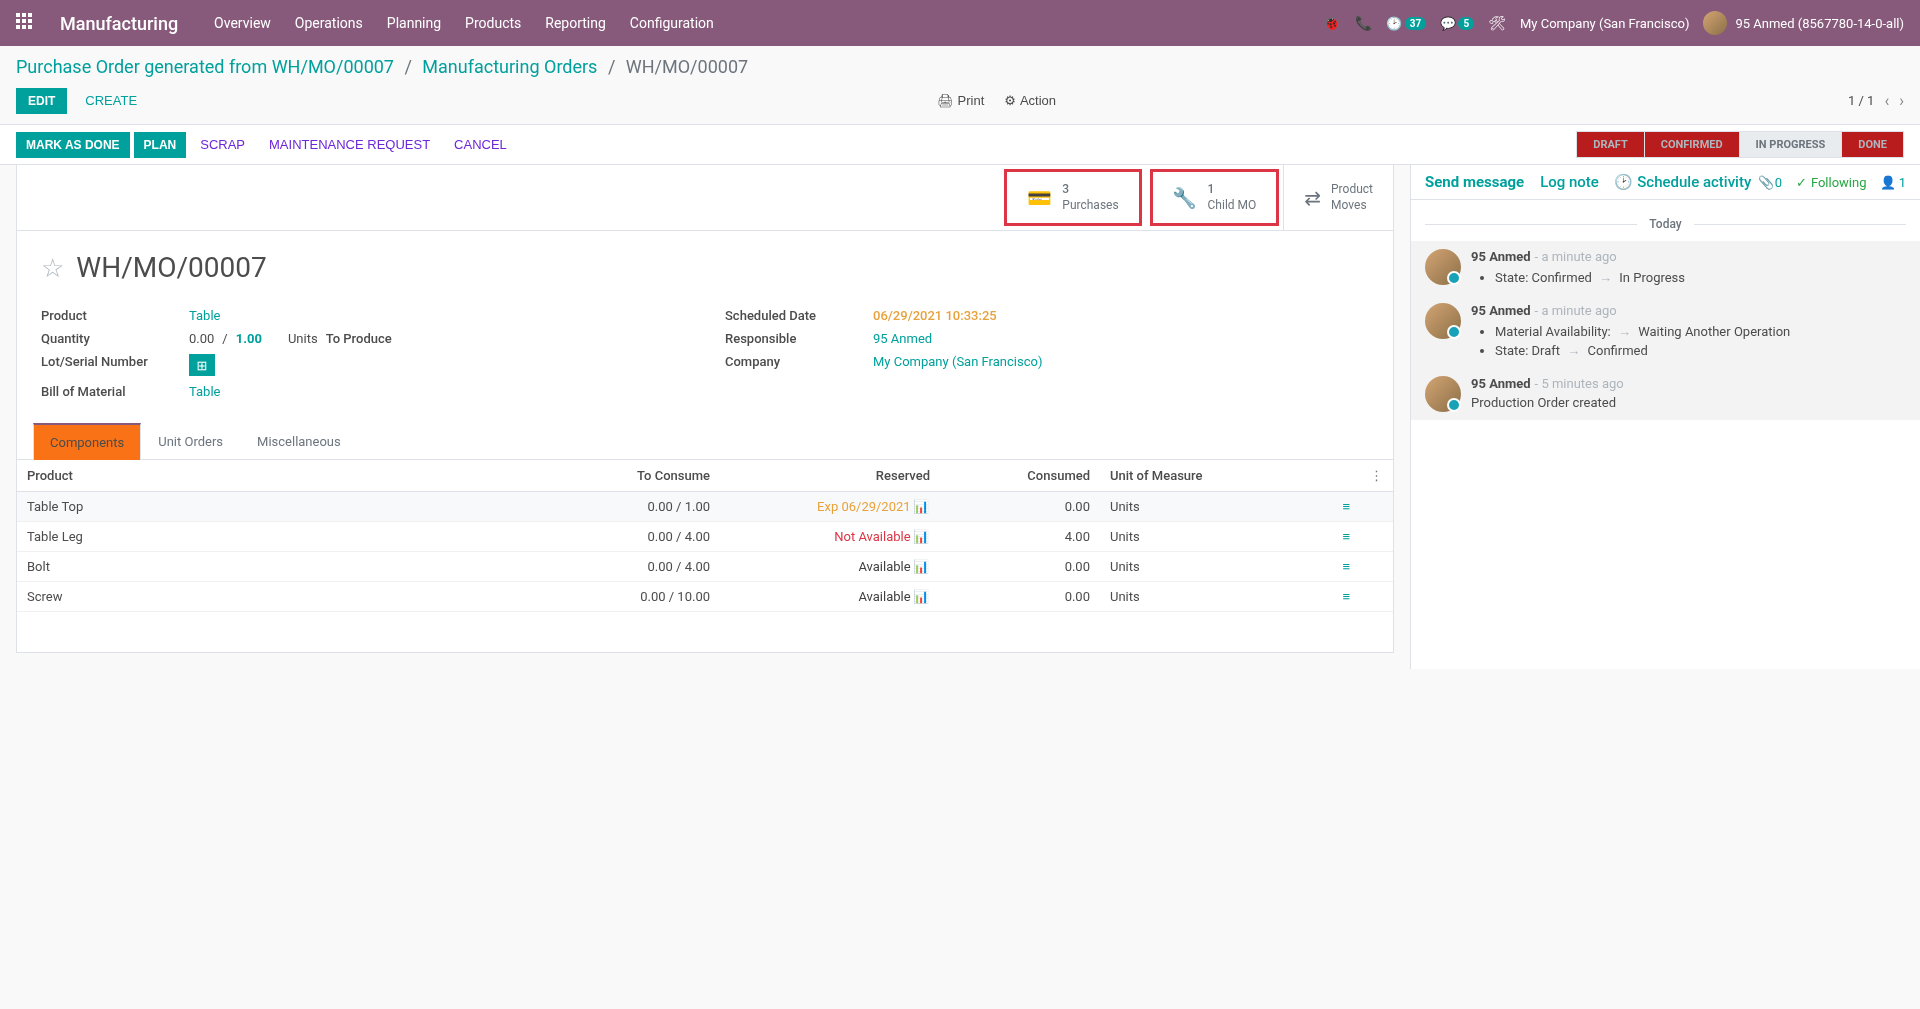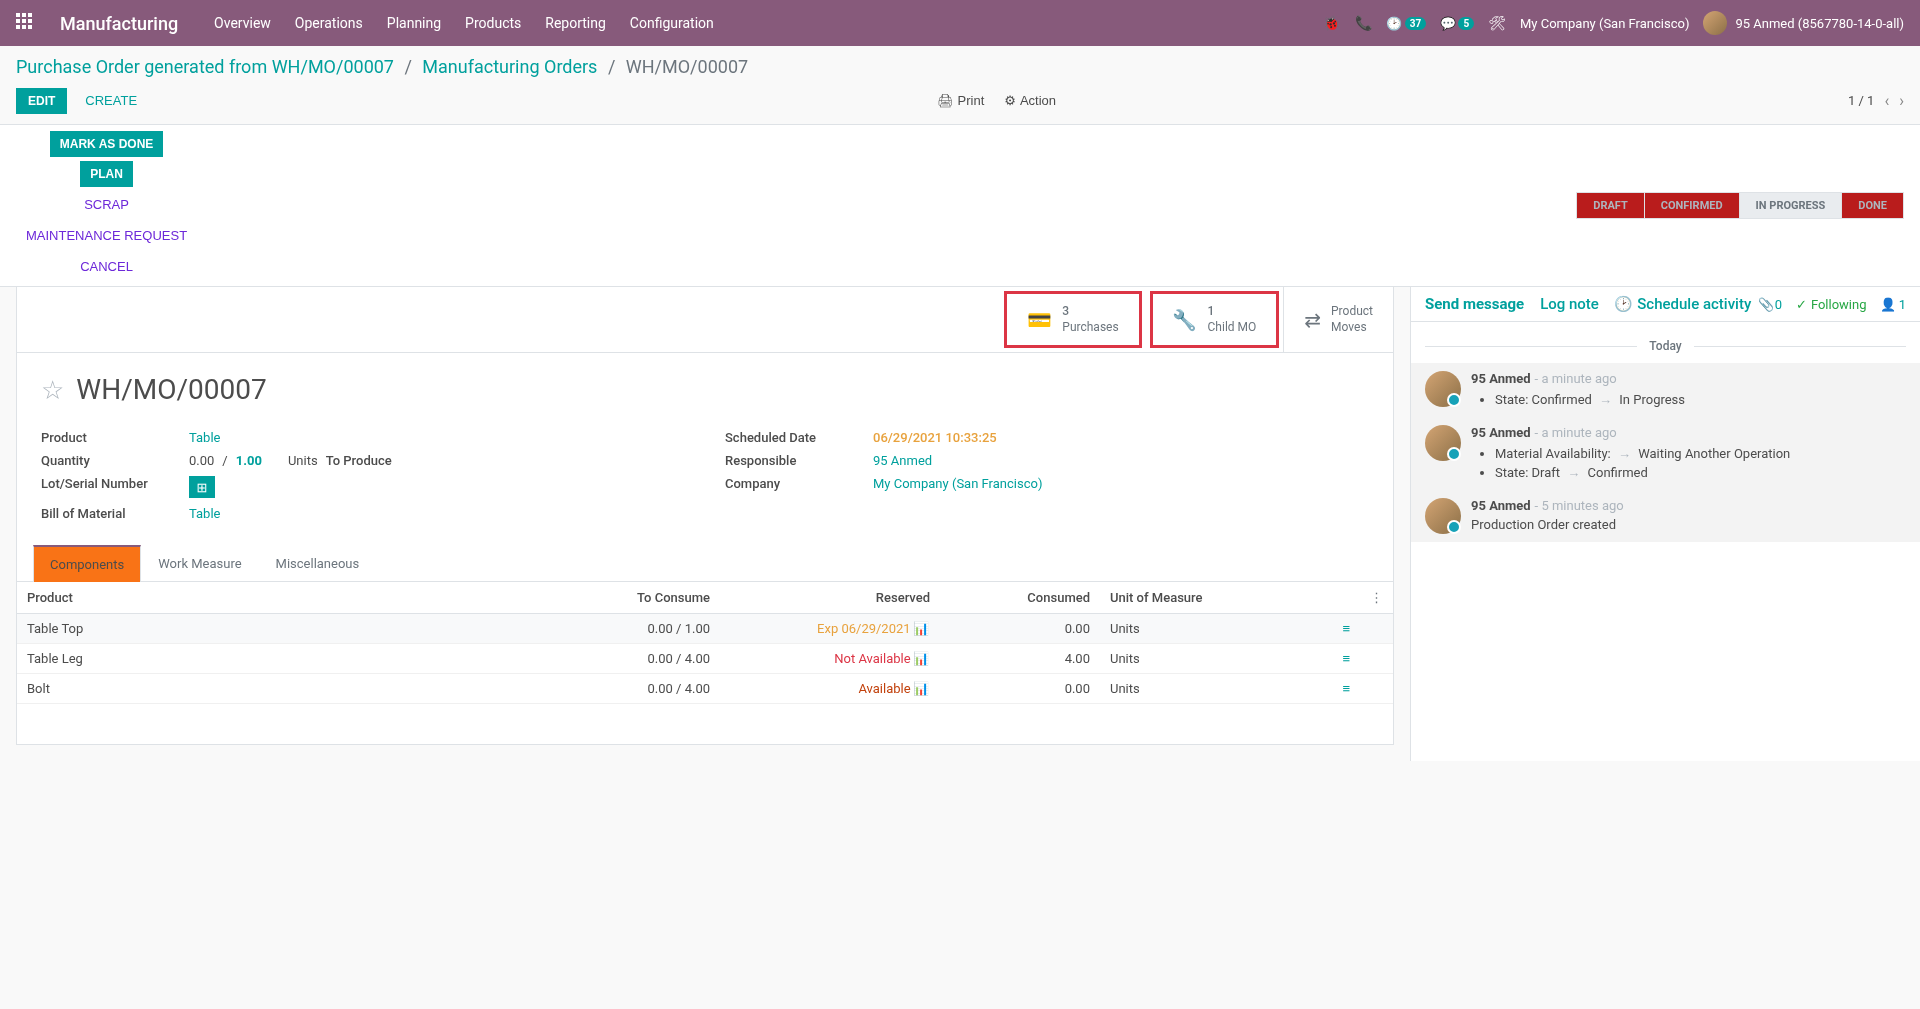--- a/index.html
+++ b/index.html
@@ -29,21 +29,21 @@
 .actionbar { display: flex; align-items: center; padding: 4px 16px 10px; }
 .btn-primary { background: #00A09D; color: #fff; border: none; padding: 6px 12px; font-size: 12px; font-weight: bold; cursor: pointer; margin-right: 10px; }
 .btn-link { background: none; border: none; color: #00A09D; font-size: 13px; cursor: pointer; padding: 6px 8px; font-weight: 500; }
 .actionbar .center { flex: 1; display: flex; justify-content: center; gap: 20px; }
 .actionbar .center button { background: none; border: none; color: #4c4c4c; cursor: pointer; font-size: 13px; display: flex; align-items: center; gap: 4px; }
 .actionbar .pager { font-size: 13px; color: #4c4c4c; display: flex; align-items: center; gap: 10px; }
 .actionbar .pager .nav { cursor: pointer; color: #888; font-size: 16px; }
 
 
 .statusbar { display: flex; align-items: center; padding: 6px 16px; border-top: 1px solid #dee2e6; border-bottom: 1px solid #dee2e6; background: #fff; }
-.statusbar .left { display: flex; gap: 4px; align-items: center; flex-direction: column; }
+.statusbar .left { display: flex; gap: 4px; align-items: center; }
 .statusbar .center { flex: 1; display: flex; justify-content: flex-end; }
 .status-btn-primary { background: #00A09D; color: #fff; border: none; padding: 6px 10px; font-size: 12px; font-weight: bold; cursor: pointer; }
 .status-btn-link { background: none; border: none; color: #6d28d9; font-size: 13px; font-weight: 500; cursor: pointer; padding: 6px 10px; }
 .status-arrows { display: flex; }
 .status-step { padding: 6px 16px; font-size: 11px; font-weight: bold; color: #adb5bd; position: relative; background: #b91c1c; border: 1px solid #dee2e6; border-left: none; }
 .status-step:first-child { border-left: 1px solid #dee2e6; }
 .status-step.active { background: #e9ecef; color: #6c757d; }
 
 
 .main { display: flex; }
@@ -82,21 +82,21 @@
 .tab.active { border-color: #dee2e6; background: #f97316; color: #4c4c4c; border-top: 2px solid #875A7B; }
 
 
 .comp-table { width: 100%; border-collapse: collapse; }
 .comp-table th { text-align: left; padding: 8px 10px; font-weight: 500; font-size: 13px; color: #4c4c4c; border-bottom: 1px solid #dee2e6; background: #fff; }
 .comp-table th.r { text-align: right; }
 .comp-table td { padding: 7px 10px; font-size: 13px; border-bottom: 1px solid #f0f0f0; }
 .comp-table td.r { text-align: right; }
 .comp-table .warn { color: #E8A23D; }
 .comp-table .err { color: #dc3545; }
-.comp-table .ok { color: #c2410c; margin-top: 30px; }
+.comp-table .ok { color: #404040; margin-top: 30px; }
 .comp-table .list-icon { color: #00A09D; cursor: pointer; }
 .comp-table tbody tr:first-child { background: #f8f9fa; }
 .table-wrap { padding: 0 0 40px; }
 .kebab { cursor: pointer; color: #6c757d; }
 
 
 .chatter { width: 510px; background: #fff; border-left: 1px solid #dee2e6; }
 .chatter-top { display: flex; align-items: center; padding: 8px 14px; border-bottom: 1px solid #dee2e6; }
 .chatter-top .btns { display: flex; gap: 16px; flex: 1; }
 .chatter-top .btns a { color: #00A09D; font-size: 15px; cursor: pointer; font-weight: 500; }
@@ -283,21 +283,21 @@
             </div>
           <div class="field-row">
               <div class="field-label">Company</div>
               <div class="field-val link">My Company (San Francisco)</div>
             </div>
         </div>
       </div>
 
       <div class="tabs">
         <div class="tab active">Components</div>
-        <div class="tab">Work Measure</div>
+        <div class="tab">Unit Orders</div>
         <div class="tab">Miscellaneous</div>
       </div>
 
       <div class="table-wrap">
         <table class="comp-table">
           <thead>
               <tr>
             <th>Product</th>
             <th class="r">To Consume</th>
             <th class="r" style="width:220px">Reserved</th>
@@ -328,20 +328,29 @@
               </tr>
               <tr>
                 <td>Bolt</td>
                 <td class="r">0.00 / 4.00</td>
                 <td class="r ok">Available <span>📊</span></td>
                 <td class="r">0.00</td>
                 <td>Units</td>
                 <td class="r"><span class="list-icon">≡</span></td>
                 <td></td>
               </tr>
+              <tr>
+                <td>Screw</td>
+                <td class="r">0.00 / 10.00</td>
+                <td class="r ok">Available <span>📊</span></td>
+                <td class="r">0.00</td>
+                <td>Units</td>
+                <td class="r"><span class="list-icon">≡</span></td>
+                <td></td>
+              </tr>
             </tbody>
         </table>
       </div>
     </div>
   </div>
 
   <div class="chatter">
     <div class="chatter-top">
       <div class="btns">
         <a class="bold">Send message</a>

